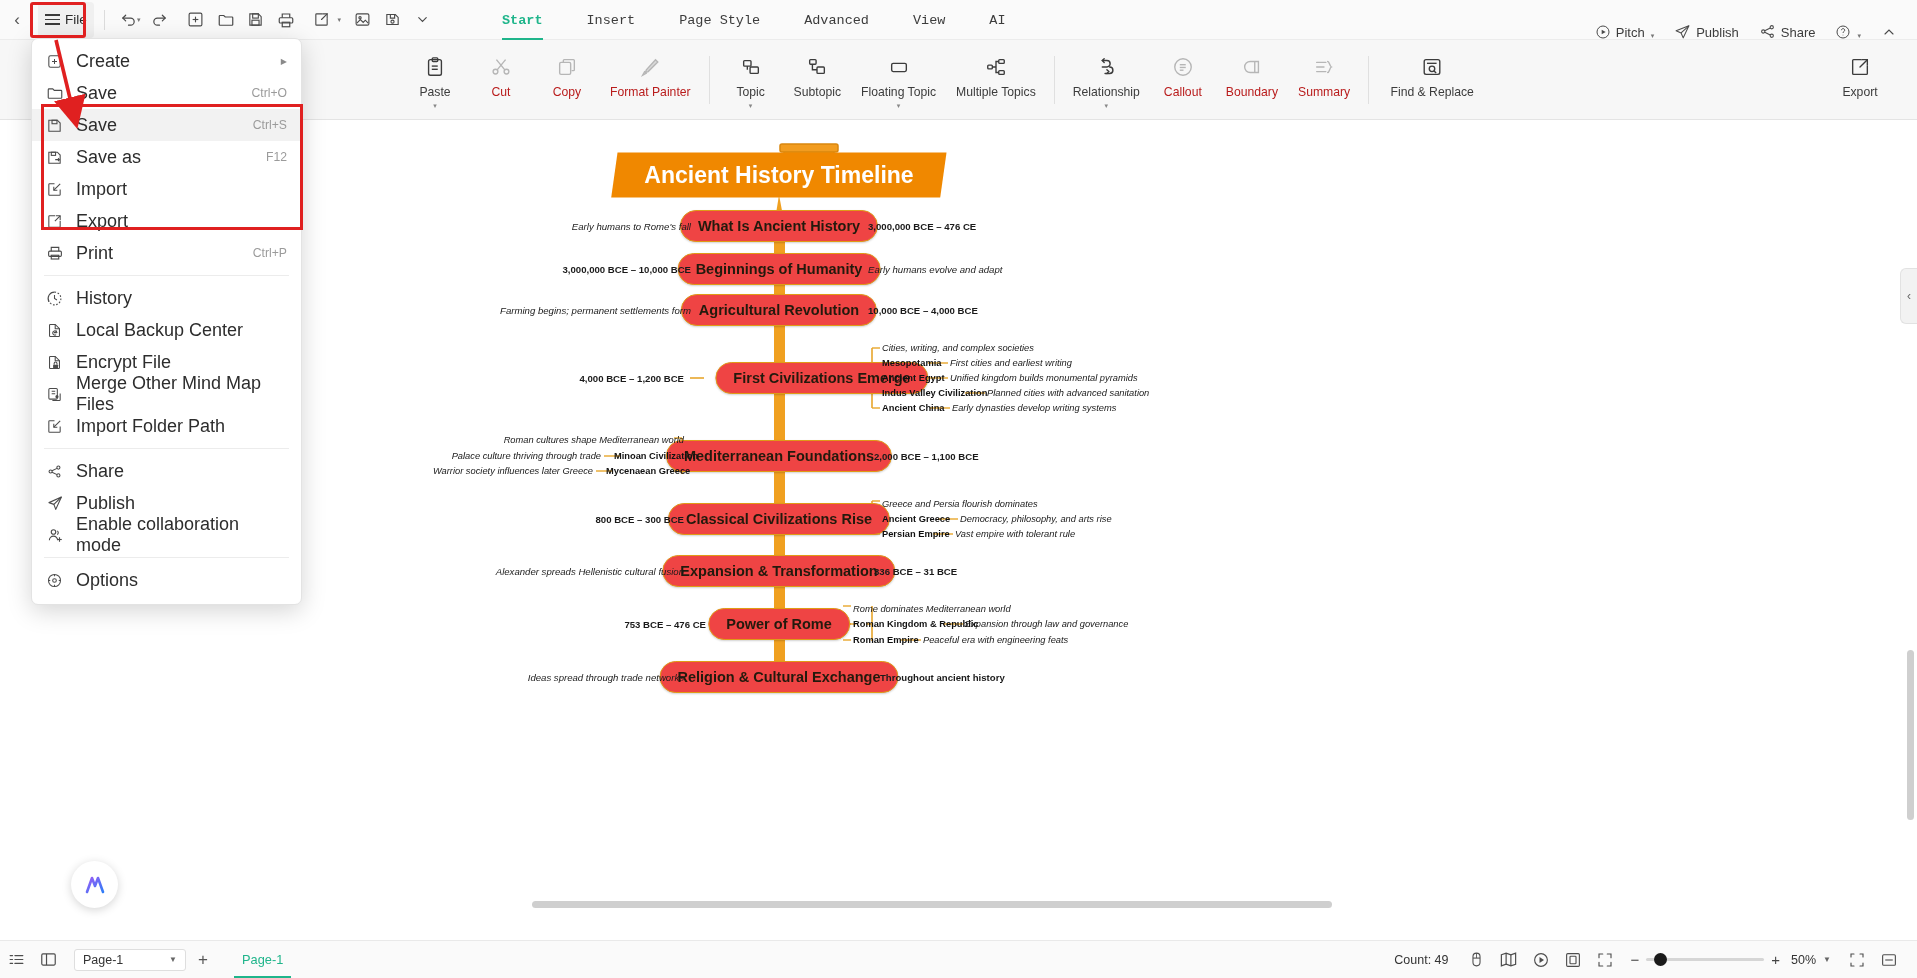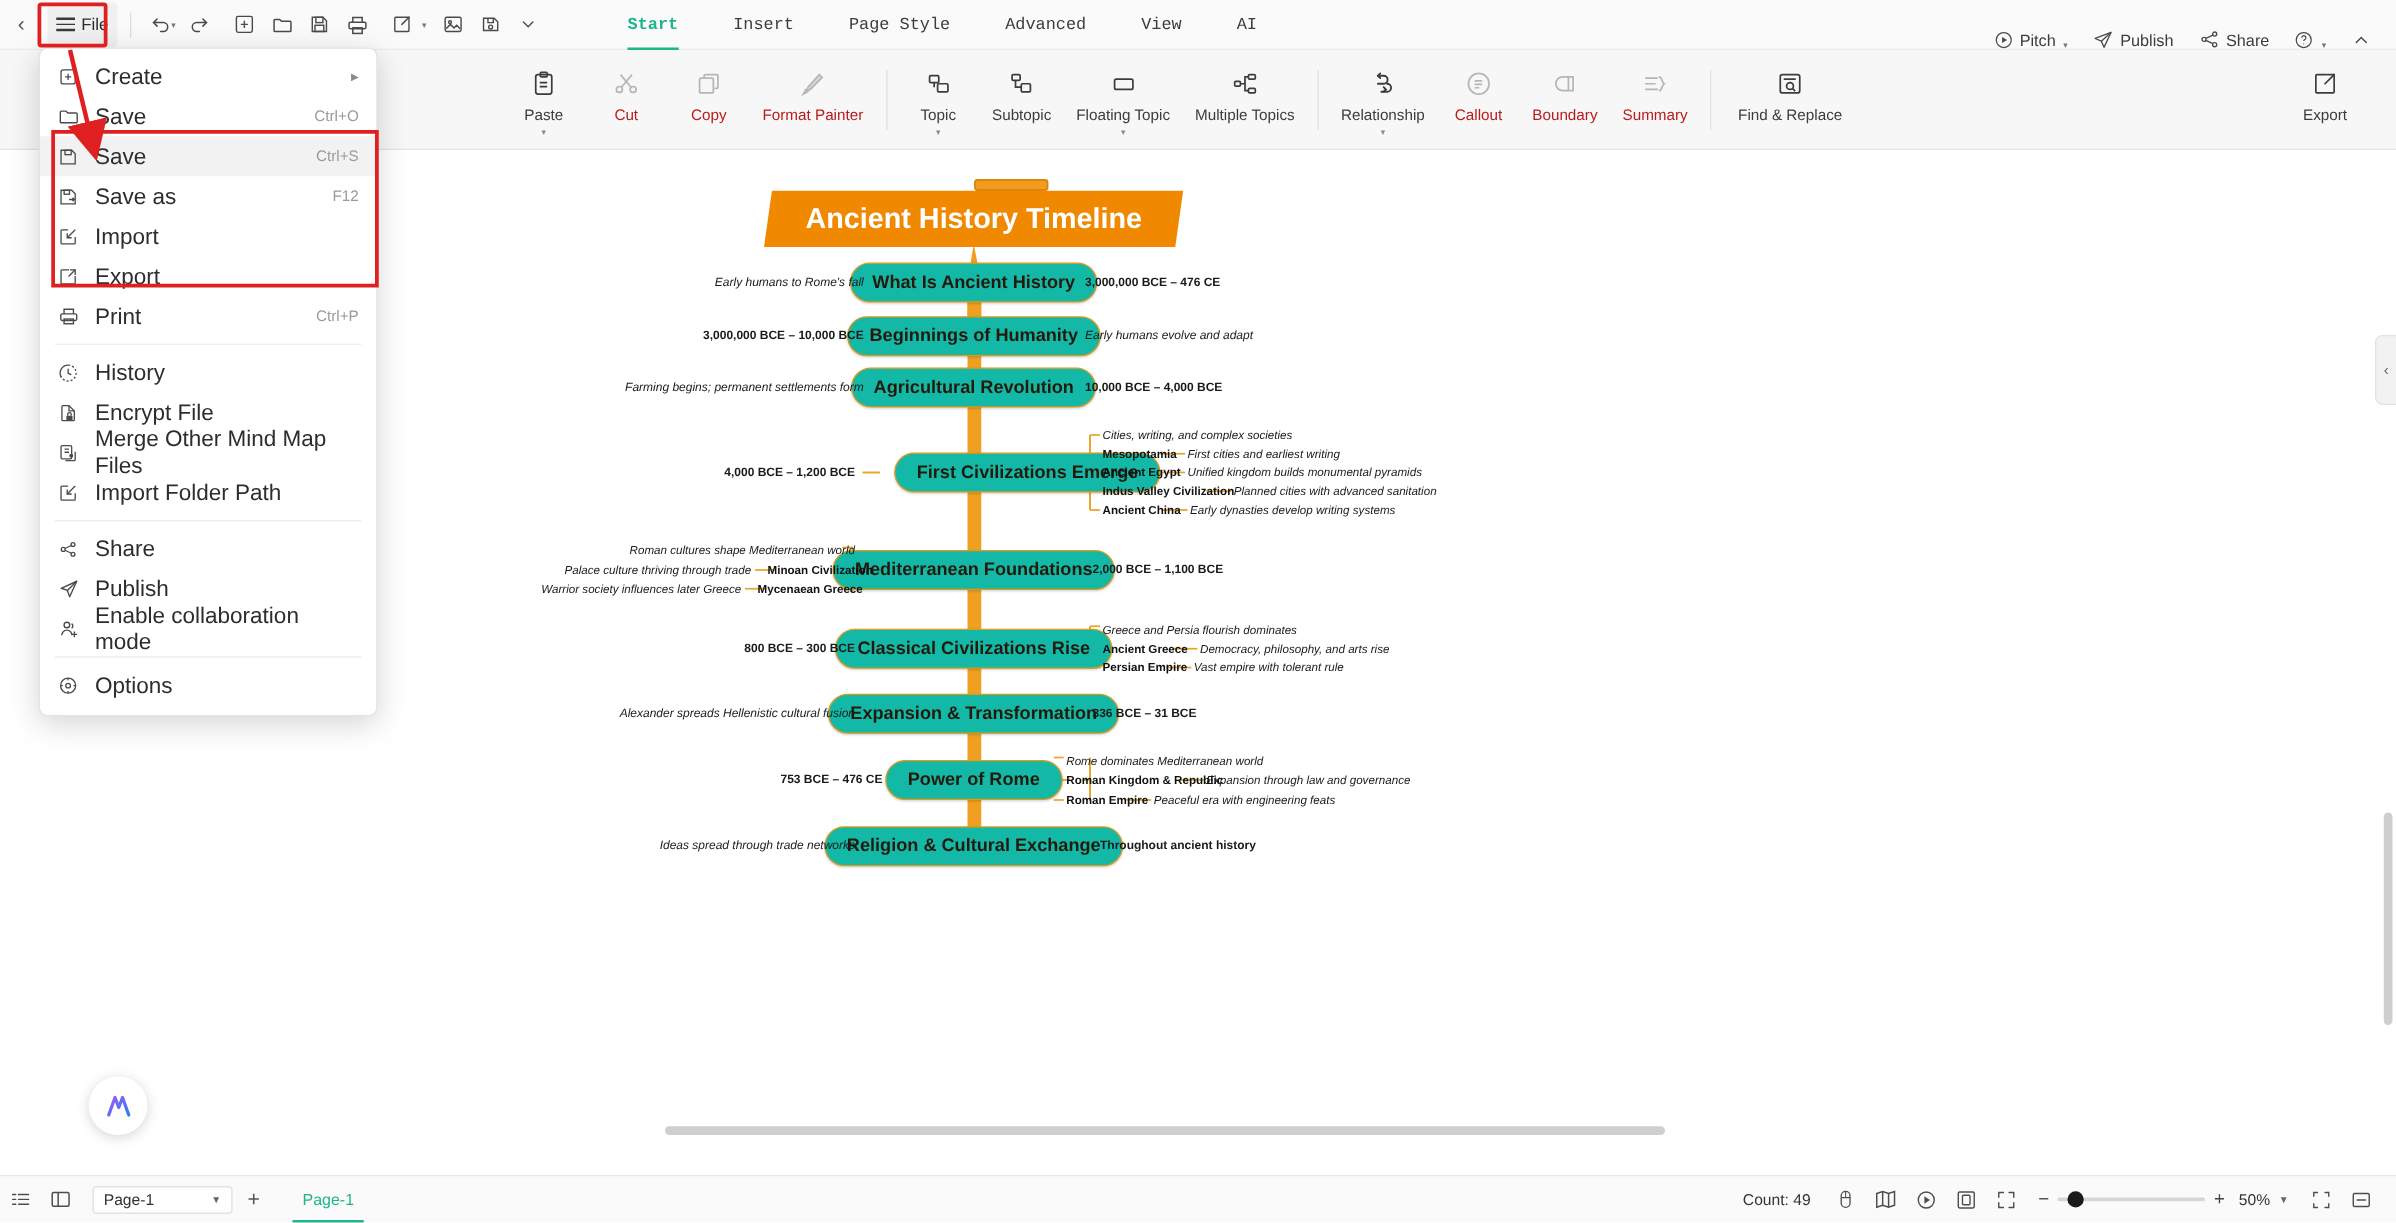--- a/index.html
+++ b/index.html
@@ -90,21 +90,21 @@
     position:absolute; transform:translate(-50%,-50%);
     display:flex; align-items:center; justify-content:center;
     white-space:nowrap; font-weight:bold; color:#231a0d;
   }
   .n-main {
     background:#f08800; color:#fff; font-size:23px; padding:9px 30px;
     transform:translate(-50%,-50%) skewX(-8deg);
   }
   .n-main span { display:inline-block; transform:skewX(8deg); }
   .n-topic {
-    background:#14b8a6; border:1.6px solid #e09a17; border-radius:18px;
+    background:#ef4444; border:1.6px solid #e09a17; border-radius:18px;
     font-size:14.5px; padding:7px 17px; box-shadow:0 1px 2px rgba(0,0,0,.18);
   }
   .leaf {
     position:absolute; transform:translate(0,-50%);
     font-size:9.6px; font-weight:bold; color:#1a1a1a; white-space:nowrap;
   }
   .leaf.it { font-style:italic; font-weight:normal; }
   .leaf.r { transform:translate(-100%,-50%); }
   .sub-t {
     position:absolute; transform:translate(0,-50%);
@@ -774,20 +774,31 @@
     <span class="mic">
       <svg width="17" height="17" viewBox="0 0 24 24" fill="none" stroke="#4b4b4b" stroke-width="1.5">
           <path d="M12 3a9 9 0 11-8.6 11.6" stroke-dasharray="2.3 2.3"></path>
           <path d="M12 3a9 9 0 00-7.8 13.5"></path>
           <polyline points="12 7 12 12 15.5 14"></polyline>
         </svg>
     </span>
     <span class="mlbl">History</span>
   </div>
 
+  <div class="mi">
+    <span class="mic">
+      <svg width="17" height="17" viewBox="0 0 24 24" fill="none" stroke="#4b4b4b" stroke-width="1.5">
+          <path d="M13 3.5H6a1 1 0 00-1 1v15a1 1 0 001 1h12a1 1 0 001-1V9.5z"></path>
+          <path d="M13 3.5V9.5h6"></path>
+          <path d="M15.5 15.5a3 3 0 10-1.2 2.4"></path>
+          <polyline points="11 15 14.5 15 14.5 12"></polyline>
+        </svg>
+    </span>
+    <span class="mlbl">Local Backup Center</span>
+  </div>
 
   <div class="mi">
     <span class="mic">
       <svg width="17" height="17" viewBox="0 0 24 24" fill="none" stroke="#4b4b4b" stroke-width="1.5">
           <path d="M13 3.5H6a1 1 0 00-1 1v15a1 1 0 001 1h12a1 1 0 001-1V9.5z"></path>
           <path d="M13 3.5V9.5h6"></path>
           <rect x="10" y="15" width="7" height="5" rx="1" fill="#4b4b4b" stroke="none"></rect>
           <path d="M11.5 15v-1.6a2 2 0 014 0V15"></path>
         </svg>
     </span>

